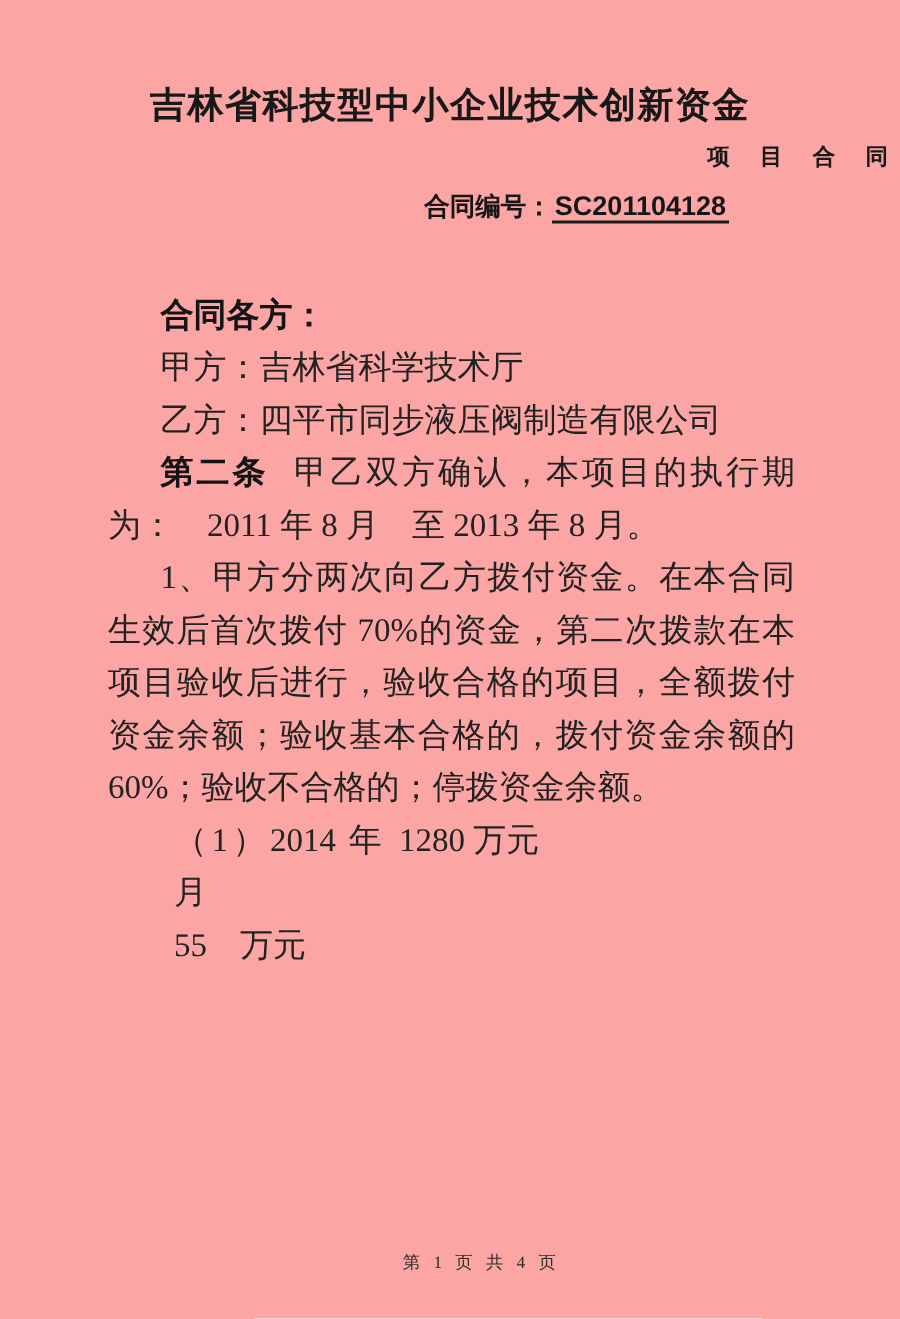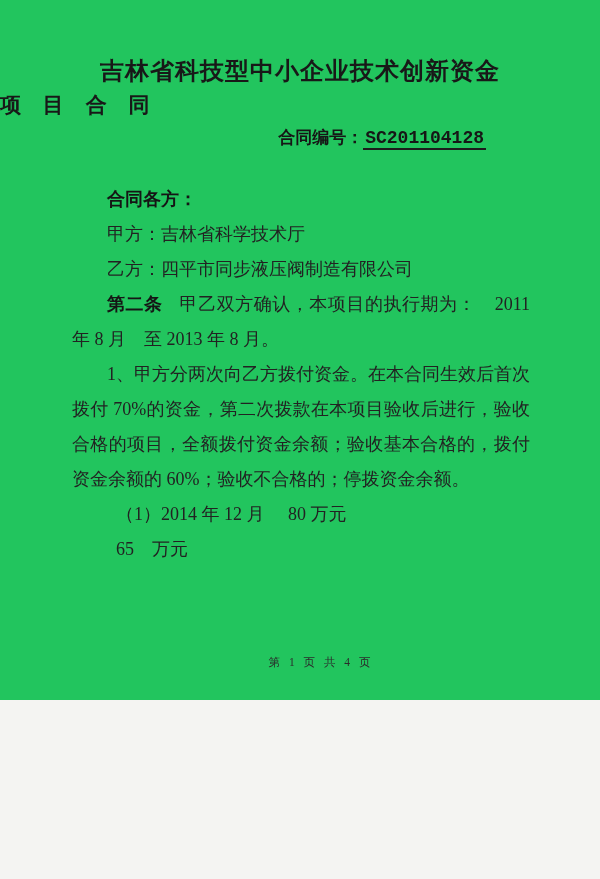--- a/index.html
+++ b/index.html
@@ -3,67 +3,67 @@
 <meta charset="utf-8">
 <style>
   html, body {
     margin: 0;
     padding: 0;
     background: #f4f4f2;
   }
   .page {
     position: relative;
     width: 600px;
-    height: 700px;
+    height: 879px;
     margin: 0 auto;
-    background: #22c55e;
+    background: #fca5a5;
     box-sizing: border-box;
     padding-top: 56px;
     color: #1f1f1f;
     font-family: "Liberation Serif", "DejaVu Serif", serif;
     overflow: hidden;
   }
   .doc-title {
     text-align: center;
     font-family: "Liberation Sans", "DejaVu Sans", sans-serif;
     font-weight: 700;
     font-size: 24px;
     line-height: 30px;
     letter-spacing: 1px;
     color: #181818;
   }
   .doc-subtitle {
     margin-top: 6px;
-    text-align: left;
+    text-align: right;
     font-family: "Liberation Sans", "DejaVu Sans", sans-serif;
     font-weight: 700;
-    font-size: 21px;
+    font-size: 15px;
     line-height: 25px;
     letter-spacing: 8px;
     color: #181818;
   }
   .contract-line {
     margin-top: 9px;
     text-align: right;
     padding-right: 114px;
     font-size: 17px;
     line-height: 23px;
     font-weight: 700;
     color: #161616;
   }
   .contract-value {
-    font-family: Liberation Mono, monospace;
+    font-family: Liberation Sans, sans-serif;
     font-weight: 700;
     font-size: 18px;
     border-bottom: 2px solid #1c1c1c;
     padding: 0 2px 0 2px;
   }
   .doc-body {
-    margin: 32px 70px 0 72px;
-    font-size: 18px;
+    margin: 43px 70px 0 72px;
+    font-size: 22px;
     line-height: 35px;
     text-align: justify;
     color: #222;
   }
   .doc-body p {
     margin: 0;
     padding: 0;
     text-indent: 35px;
   }
   .parties-heading {
@@ -128,20 +128,20 @@
 
     <p class="item">1、甲方分两次向乙方拨付资金。在本合同生效后首次拨付 70%的资金，第二次拨款在本项目验收后进行，验收合格的项目，全额拨付资金余额；验收基本合格的，拨付资金余额的 60%；验收不合格的；停拨资金余额。</p>
 
 
     <div class="sched-row">
       <span class="sched-label">（1）2014 年 12 月</span>
       <span class="sched-amount">80 万元</span>
     </div>
 
     <div class="sched-row">
-      <span class="sched-amount">65　万元</span>
+      <span class="sched-amount">55　万元</span>
     </div>
 
   </div>
 
   <div class="page-footer">第 1 页 共 4 页</div>
 
 </div>
 
 </body></html>

